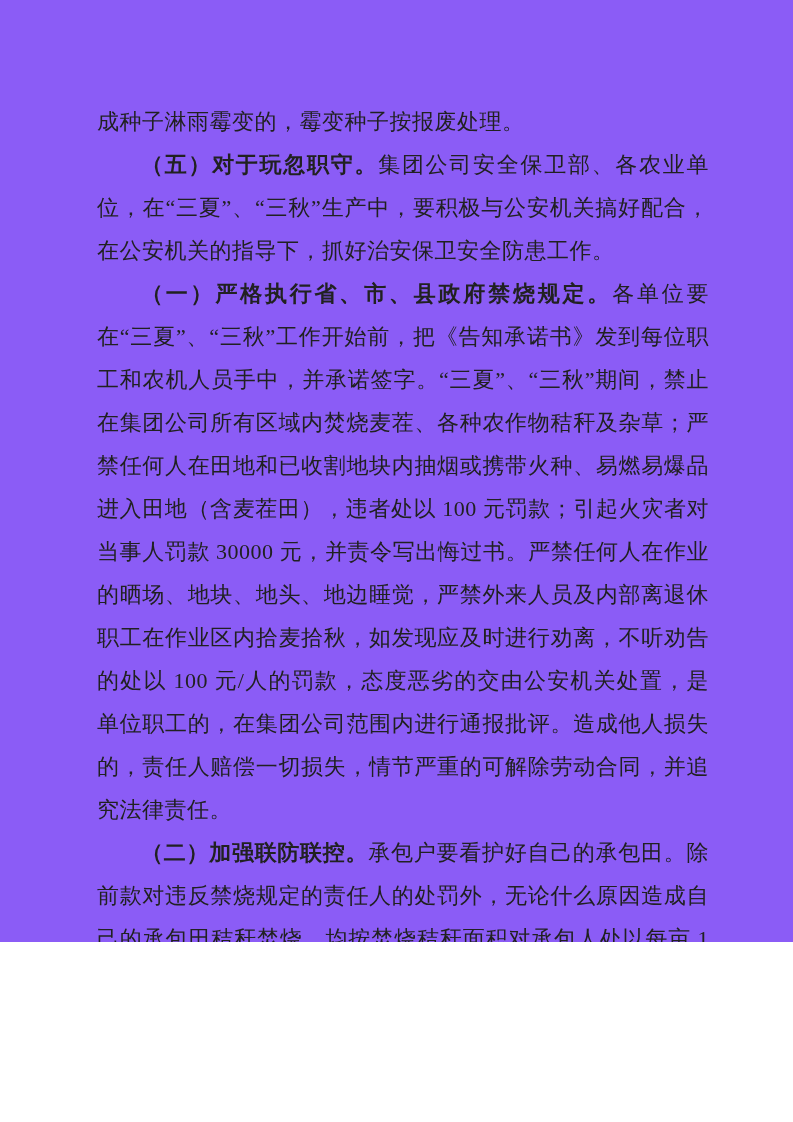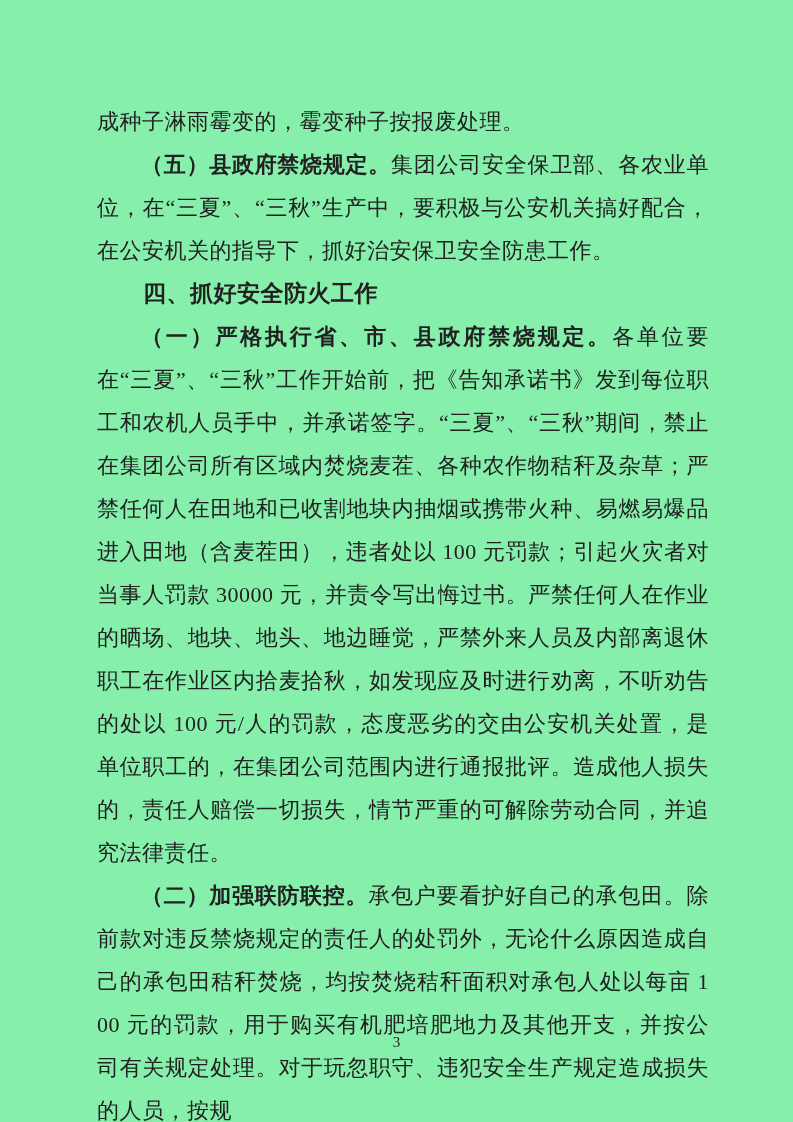--- a/index.html
+++ b/index.html
@@ -3,22 +3,22 @@
 <meta charset="utf-8">
 <style>
   html, body {
     margin: 0;
     padding: 0;
     background: #ffffff;
   }
   .page {
     position: relative;
     width: 793px;
-    height: 1122px;
-    background: #86efac;
+    height: 942px;
+    background: #8b5cf6;
     overflow: hidden;
     font-family: "Liberation Serif", serif;
     color: #212121;
   }
   .content {
     position: absolute;
     left: 97px;
     top: 100px;
     width: 612px;
   }
@@ -58,23 +58,22 @@
   }
 </style>
 </head>
 <body>
 
 <div class="page">
   <div class="content">
 
     <p class="para cont">成种子淋雨霉变的，霉变种子按报废处理。</p>
 
-    <p class="para"><span class="lead">（五）县政府禁烧规定。</span><span>集团公司安全保卫部、各农业单位，在“三夏”、“三秋”生产中，要积极与公安机关搞好配合，在公安机关的指导下，抓好治安保卫安全防患工作。</span></p>
+    <p class="para"><span class="lead">（五）对于玩忽职守。</span><span>集团公司安全保卫部、各农业单位，在“三夏”、“三秋”生产中，要积极与公安机关搞好配合，在公安机关的指导下，抓好治安保卫安全防患工作。</span></p>
 
-    <h2 class="heading">四、抓好安全防火工作</h2>
 
     <p class="para"><span class="lead">（一）严格执行省、市、县政府禁烧规定。</span><span>各单位要在“三夏”、“三秋”工作开始前，把《告知承诺书》发到每位职工和农机人员手中，并承诺签字。“三夏”、“三秋”期间，禁止在集团公司所有区域内焚烧麦茬、各种农作物秸秆及杂草；严禁任何人在田地和已收割地块内抽烟或携带火种、易燃易爆品进入田地（含麦茬田），违者处以 100 元罚款；引起火灾者对当事人罚款 30000 元，并责令写出悔过书。严禁任何人在作业的晒场、地块、地头、地边睡觉，严禁外来人员及内部离退休职工在作业区内拾麦拾秋，如发现应及时进行劝离，不听劝告的处以 100 元/人的罚款，态度恶劣的交由公安机关处置，是单位职工的，在集团公司范围内进行通报批评。造成他人损失的，责任人赔偿一切损失，情节严重的可解除劳动合同，并追究法律责任。</span></p>
 
     <p class="para"><span class="lead">（二）加强联防联控。</span><span>承包户要看护好自己的承包田。除前款对违反禁烧规定的责任人的处罚外，无论什么原因造成自己的承包田秸秆焚烧，均按焚烧秸秆面积对承包人处以每亩 100 元的罚款，用于购买有机肥培肥地力及其他开支，并按公司有关规定处理。对于玩忽职守、违犯安全生产规定造成损失的人员，按规</span></p>
 
   </div>
 
   <div class="page-number">3</div>
 </div>
 

